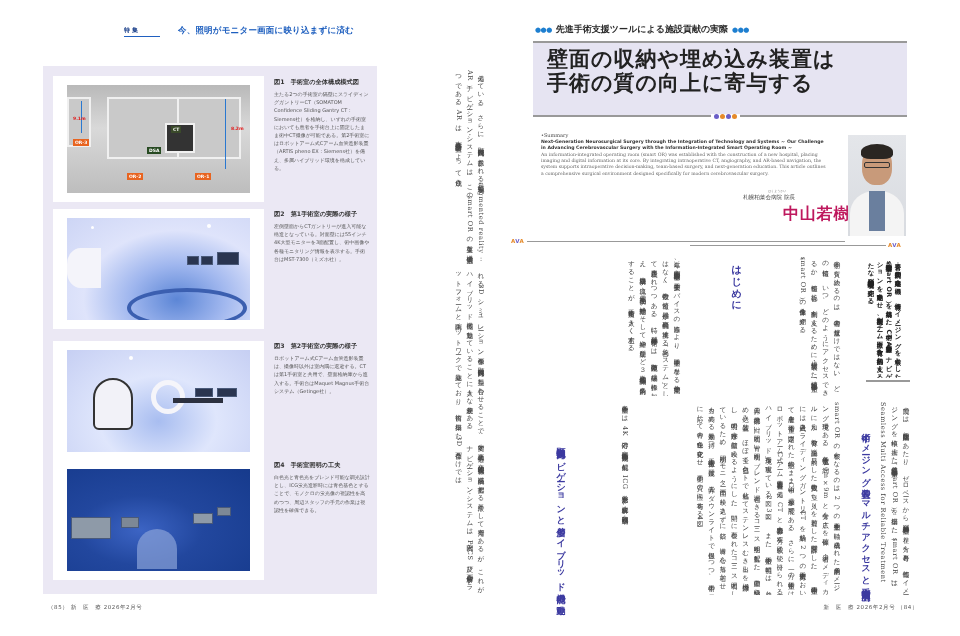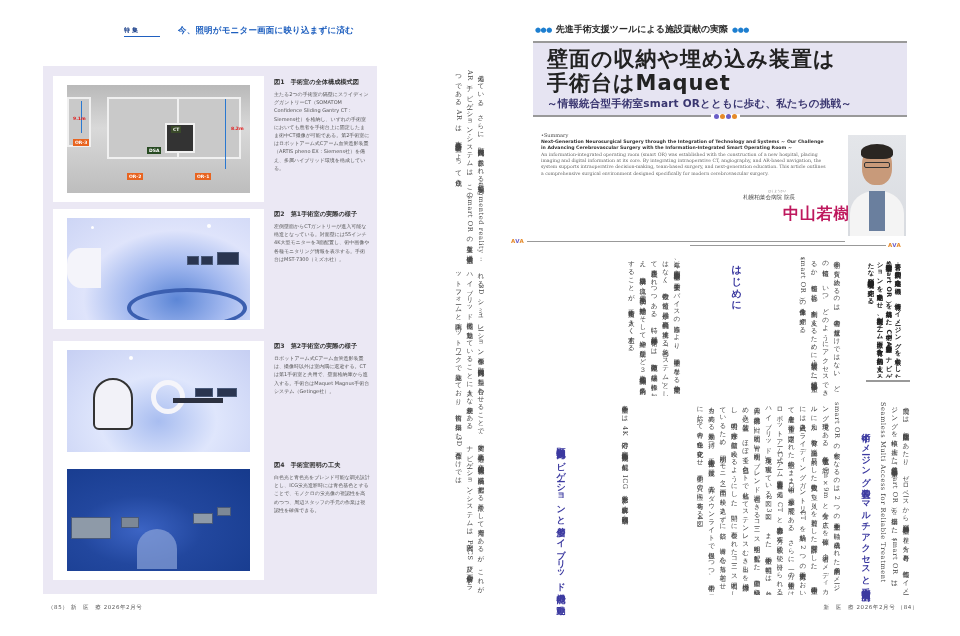--- a/index.html
+++ b/index.html
@@ -181,22 +181,21 @@
 </div>
 
 <div class="kicker">
   <span class="dots">●●●</span>
   <span>先進手術支援ツールによる施設貢献の実際</span>
   <span class="dots">●●●</span>
 </div>
 
 <div class="title-box">
   <div class="line1">壁面の収納や埋め込み装置は</div>
-  <div class="line2">手術台はMaquet</div>
-  <div class="sub">～情報統合型手術室smart ORとともに歩む、私たちの挑戦～</div>
+  <div class="line2">手術の質の向上に寄与する</div>
 </div>
 <div class="title-dots">
   <span style="background:#6a5ec8"></span>
     <span style="background:#e58a2a"></span>
     <span style="background:#6a5ec8"></span>
     <span style="background:#e58a2a"></span>
 </div>
 
 <div class="summary">
   <div class="label">•Summary</div>

